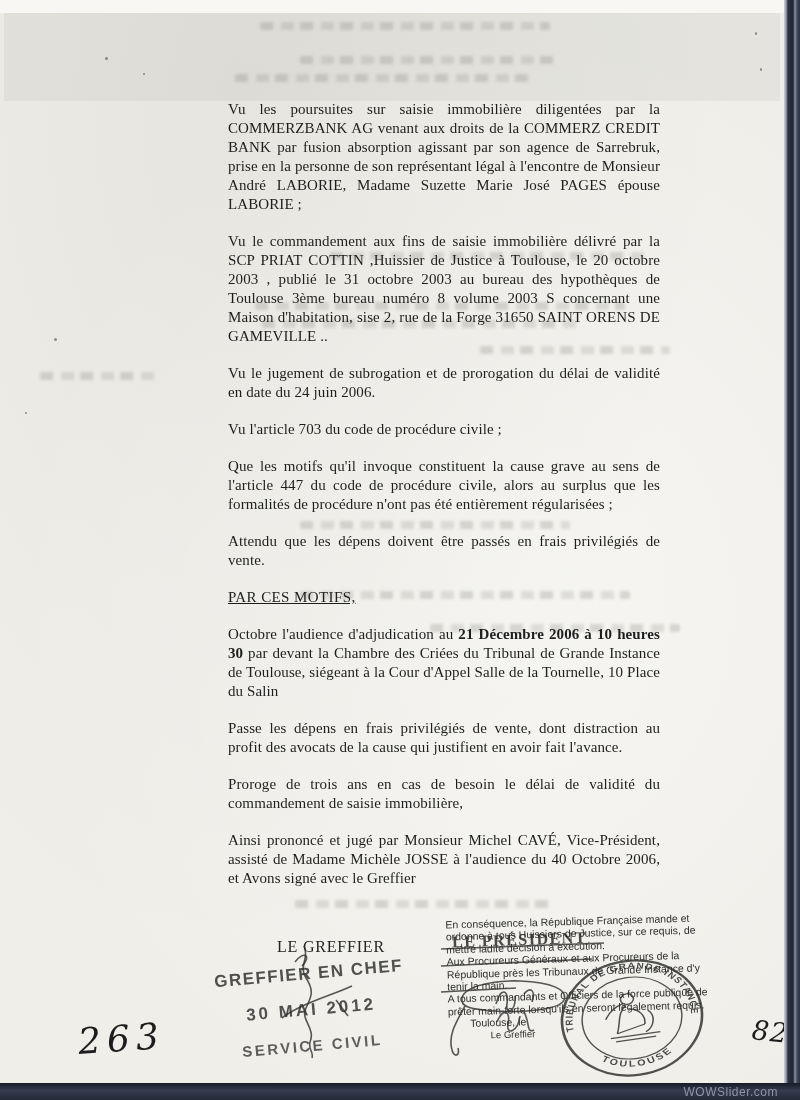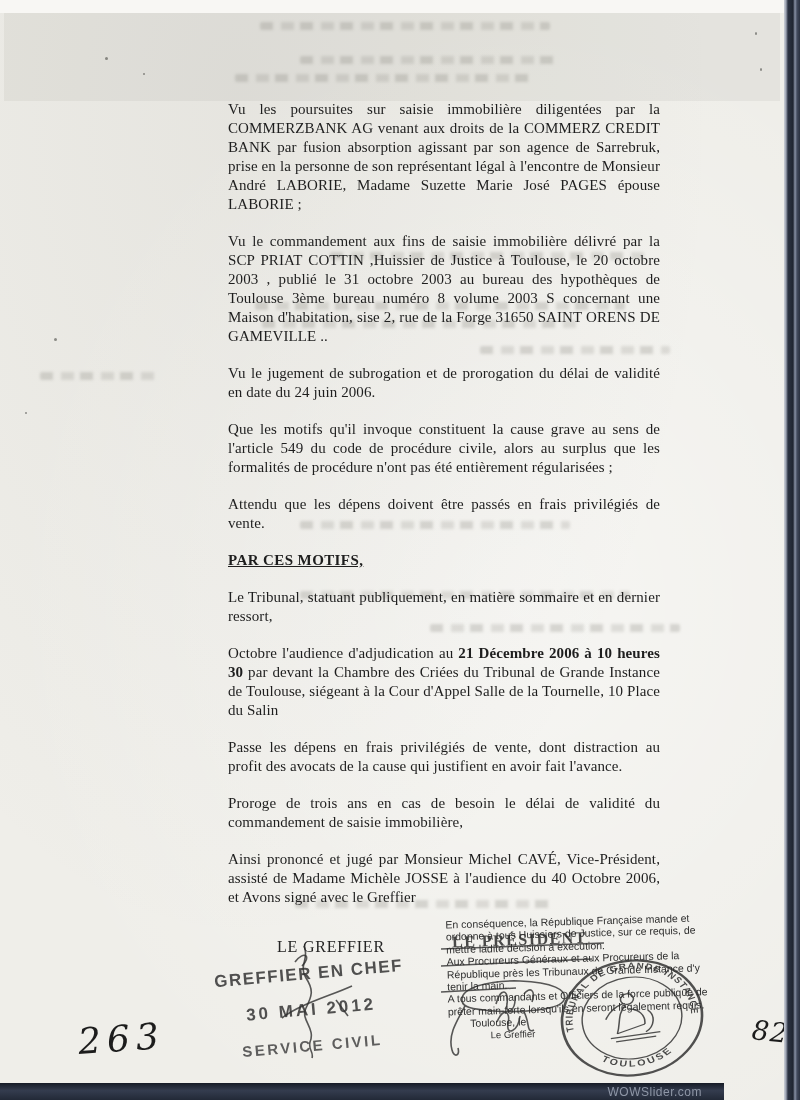--- a/index.html
+++ b/index.html
@@ -21,21 +21,21 @@
     background:repeating-linear-gradient(90deg,
       rgba(122,120,112,.5) 0 13px, rgba(122,120,112,0) 13px 21px,
       rgba(122,120,112,.38) 21px 34px, rgba(122,120,112,0) 34px 40px);}
   .speck{position:absolute;background:#4b4b46;border-radius:50%;opacity:.6;}
 
   
   .body-text{position:absolute;left:228px;top:100px;width:432px;
     font-size:15px;line-height:19px;color:#1e1e1e;text-align:justify;
     letter-spacing:.1px;}
   .body-text p{margin:0 0 18px 0;}
-  .motifs-heading{font-weight:bold;text-decoration:underline;letter-spacing:.4px;
+  .motifs-heading{font-weight:normal;text-decoration:underline;letter-spacing:.4px;
     margin:0 0 18px 0;font-size:15px;}
   .bold{font-weight:bold;}
 
   
   .greffier-title{position:absolute;left:277px;top:938px;font-size:16px;color:#242424;letter-spacing:.8px;}
   .stamp{position:absolute;font-family:"Liberation Sans",sans-serif;font-weight:bold;color:#3a3a3a;opacity:.88;white-space:nowrap;}
   .stamp-chef{left:214px;top:964px;font-size:17px;letter-spacing:1.5px;transform:rotate(-5deg);}
   .stamp-date{left:246px;top:1000px;font-size:17px;letter-spacing:3px;transform:rotate(-5deg);}
   .stamp-civil{left:242px;top:1037px;font-size:15px;letter-spacing:2.5px;transform:rotate(-5deg);color:#4a4a4a;}
 
@@ -53,21 +53,21 @@
   .president-stamp{position:absolute;left:452px;top:931px;
     font-family:"Liberation Serif",serif;font-size:16px;font-weight:bold;
     letter-spacing:1.5px;color:rgba(35,35,35,0.82);transform:rotate(-2deg);white-space:nowrap;}
 
   svg.overlay{position:absolute;left:0;top:0;pointer-events:none;}
   .scribble{stroke:#2f2f2f;stroke-width:1.6;fill:none;opacity:.8;}
   .seal-line{stroke:#2c2c2c;fill:none;opacity:.82;}
   .seal-text{font-family:"Liberation Sans",sans-serif;font-weight:bold;fill:#2c2c2c;opacity:.85;}
 
   
-  .bottom-band{position:absolute;left:0;top:1083px;width:724px;height:17px;
+  .bottom-band{position:absolute;left:0;top:1083px;width:800px;height:17px;
     background:linear-gradient(#161b26,#343c4e 45%,#222937);z-index:5;}
   .watermark{position:absolute;right:22px;top:2px;
     font-family:"Liberation Sans",sans-serif;font-size:12px;color:#8e96a6;letter-spacing:.5px;}
   .right-border{position:absolute;top:0;right:0;width:16px;height:1100px;z-index:4;
     background:linear-gradient(90deg,#cdd1d8 0px,#9aa1b1 2px,#2c3342 4px,#1f2531 9px,#8891a5 11px,#434b5e 13px,#2a3140 16px);}
 </style>
 </head>
 <body>
 
 <div class="page">
@@ -92,24 +92,24 @@
   <div class="speck" style="left:143px;top:73px;width:2px;height:2px;"></div>
   <div class="speck" style="left:54px;top:338px;width:3px;height:3px;"></div>
   <div class="speck" style="left:25px;top:412px;width:2px;height:2px;"></div>
   <div class="speck" style="left:755px;top:32px;width:2px;height:3px;"></div>
   <div class="speck" style="left:760px;top:68px;width:2px;height:3px;"></div>
 
   <div class="body-text">
     <p>Vu les poursuites sur saisie immobilière diligentées par la COMMERZBANK AG venant aux droits de la COMMERZ CREDIT BANK par fusion absorption agissant par son agence de Sarrebruk, prise en la personne de son représentant légal à l'encontre de Monsieur André LABORIE, Madame Suzette Marie José PAGES épouse LABORIE ;</p>
     <p>Vu le commandement aux fins de saisie immobilière délivré par la SCP PRIAT COTTIN ,Huissier de Justice à Toulouse, le 20 octobre 2003 , publié le 31 octobre 2003 au bureau des hypothèques de Toulouse 3ème bureau numéro 8 volume 2003 S concernant une Maison d'habitation, sise 2, rue de la Forge 31650 SAINT ORENS DE GAMEVILLE ..</p>
     <p>Vu le jugement de subrogation et de prorogation du délai de validité en date du 24 juin 2006.</p>
-    <p>Que les motifs qu'il invoque constituent la cause grave au sens de l'article 549 du code de procédure civile, alors au surplus que les formalités de procédure n'ont pas été entièrement régularisées ;</p>
+    <p>Vu l'article 703 du code de procédure civile ;</p>
+    <p>Que les motifs qu'il invoque constituent la cause grave au sens de l'article 447 du code de procédure civile, alors au surplus que les formalités de procédure n'ont pas été entièrement régularisées ;</p>
     <p>Attendu que les dépens doivent être passés en frais privilégiés de vente.</p>
     <p class="motifs-heading">PAR CES MOTIFS,</p>
-    <p>Le Tribunal, statuant publiquement, en matière sommaire et en dernier ressort,</p>
     <p><span>Octobre l'audience d'adjudication au </span><span class="bold">21 Décembre 2006 à 10 heures 30</span><span> par devant la Chambre des Criées du Tribunal de Grande Instance de Toulouse, siégeant à la Cour d'Appel Salle de la Tournelle, 10 Place du Salin</span></p>
     <p>Passe les dépens en frais privilégiés de vente, dont distraction au profit des avocats de la cause qui justifient en avoir fait l'avance.</p>
     <p>Proroge de trois ans en cas de besoin le délai de validité du commandement de saisie immobilière,</p>
     <p>Ainsi prononcé et jugé par Monsieur Michel CAVÉ, Vice-Président, assisté de Madame Michèle JOSSE  à l'audience du 40 Octobre 2006, et Avons signé avec le Greffier</p>
   </div>
 
   <div class="greffier-title">LE GREFFIER</div>
   <div class="stamp stamp-chef">GREFFIER EN CHEF</div>
   <div class="stamp stamp-date">30 MAI 2012</div>
   <div class="stamp stamp-civil">SERVICE CIVIL</div>

